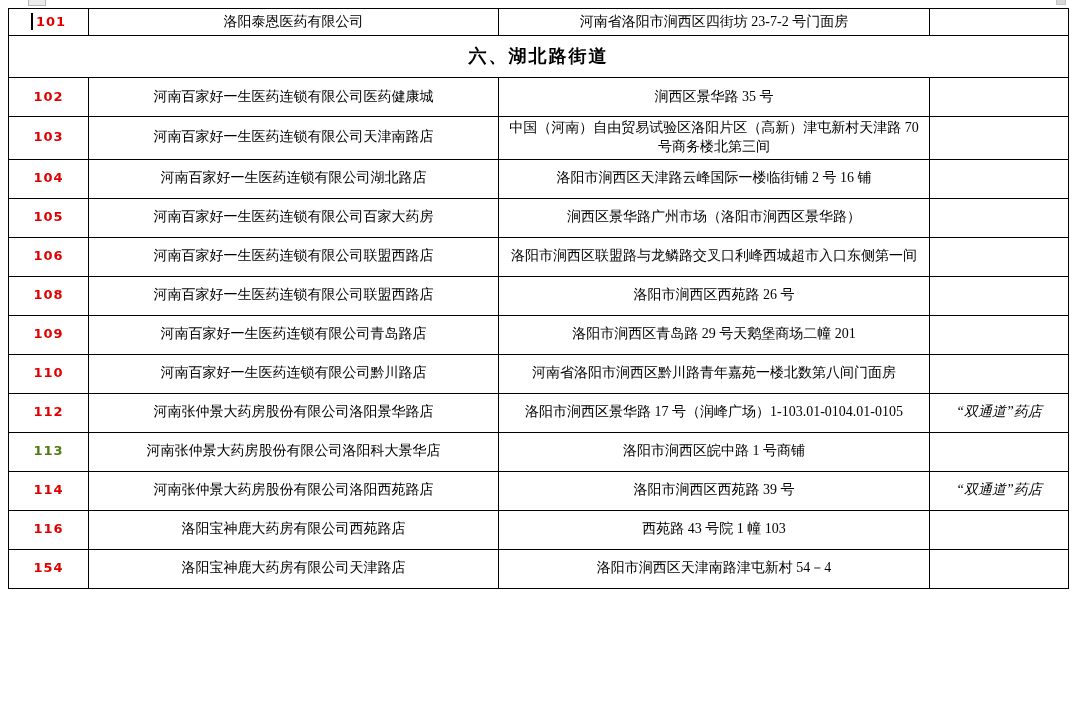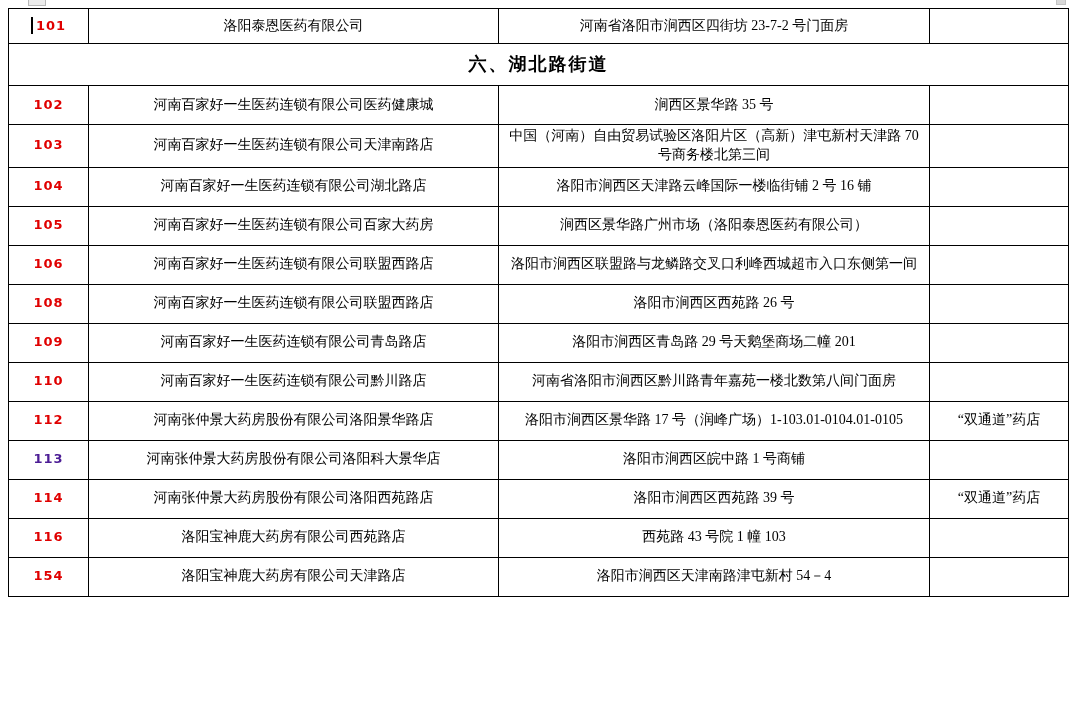--- a/index.html
+++ b/index.html
@@ -37,21 +37,21 @@
     padding: 2px 10px;
     background: #ffffff;
     word-break: break-word;
   }
   col.c-num     { width: 80px; }
   col.c-name    { width: 410px; }
   col.c-address { width: 431px; }
   col.c-remark  { width: 139px; }
 
   tr.entry-row   td { height: 39px; }
-  tr.first-row   td { height: 35px; }
+  tr.first-row   td { height: 27px; }
   tr.section-row td { height: 42px; }
 
   .row-num {
     font-family: "DejaVu Sans", "Liberation Sans", sans-serif;
     font-weight: 700;
     font-size: 13px;
     letter-spacing: 1px;
   }
   .section-title {
     font-weight: 700;
@@ -61,21 +61,21 @@
   .text-cursor {
     display: inline-block;
     width: 2px;
     height: 17px;
     background: #000000;
     vertical-align: middle;
     margin-right: 3px;
     position: relative;
     top: -1px;
   }
-  .remark-text { font-size: 14px; }
+  .remark-text { font-size: 14px; font-style: italic; }
 </style>
 </head>
 <body>
 
 <div id="artifact-left" class="page-artifact"></div>
 <div id="artifact-right" class="page-artifact"></div>
 
 <table class="doc-table">
   <colgroup>
     <col class="c-num">
@@ -107,21 +107,21 @@
       </tr>
       <tr class="entry-row">
         <td><span class="row-num" style="color: rgb(224, 0, 0);">104</span></td>
         <td><span>河南百家好一生医药连锁有限公司湖北路店</span></td>
         <td><span>洛阳市涧西区天津路云峰国际一楼临街铺 2 号 16 铺</span></td>
         <td><span class="remark-text"></span></td>
       </tr>
       <tr class="entry-row">
         <td><span class="row-num" style="color: rgb(224, 0, 0);">105</span></td>
         <td><span>河南百家好一生医药连锁有限公司百家大药房</span></td>
-        <td><span>涧西区景华路广州市场（洛阳泰恩医药有限公司）</span></td>
+        <td><span>涧西区景华路广州市场（洛阳市涧西区景华路）</span></td>
         <td><span class="remark-text"></span></td>
       </tr>
       <tr class="entry-row">
         <td><span class="row-num" style="color: rgb(224, 0, 0);">106</span></td>
         <td><span>河南百家好一生医药连锁有限公司联盟西路店</span></td>
         <td><span>洛阳市涧西区联盟路与龙鳞路交叉口利峰西城超市入口东侧第一间</span></td>
         <td><span class="remark-text"></span></td>
       </tr>
       <tr class="entry-row">
         <td><span class="row-num" style="color: rgb(224, 0, 0);">108</span></td>
@@ -141,21 +141,21 @@
         <td><span>河南省洛阳市涧西区黔川路青年嘉苑一楼北数第八间门面房</span></td>
         <td><span class="remark-text"></span></td>
       </tr>
       <tr class="entry-row">
         <td><span class="row-num" style="color: rgb(224, 0, 0);">112</span></td>
         <td><span>河南张仲景大药房股份有限公司洛阳景华路店</span></td>
         <td><span>洛阳市涧西区景华路 17 号（润峰广场）1-103.01-0104.01-0105</span></td>
         <td><span class="remark-text">“双通道”药店</span></td>
       </tr>
       <tr class="entry-row">
-        <td><span class="row-num" style="color: #4c1d95;">113</span></td>
+        <td><span class="row-num" style="color: #4d7c0f;">113</span></td>
         <td><span>河南张仲景大药房股份有限公司洛阳科大景华店</span></td>
         <td><span>洛阳市涧西区皖中路 1 号商铺</span></td>
         <td><span class="remark-text"></span></td>
       </tr>
       <tr class="entry-row">
         <td><span class="row-num" style="color: rgb(224, 0, 0);">114</span></td>
         <td><span>河南张仲景大药房股份有限公司洛阳西苑路店</span></td>
         <td><span>洛阳市涧西区西苑路 39 号</span></td>
         <td><span class="remark-text">“双通道”药店</span></td>
       </tr>

